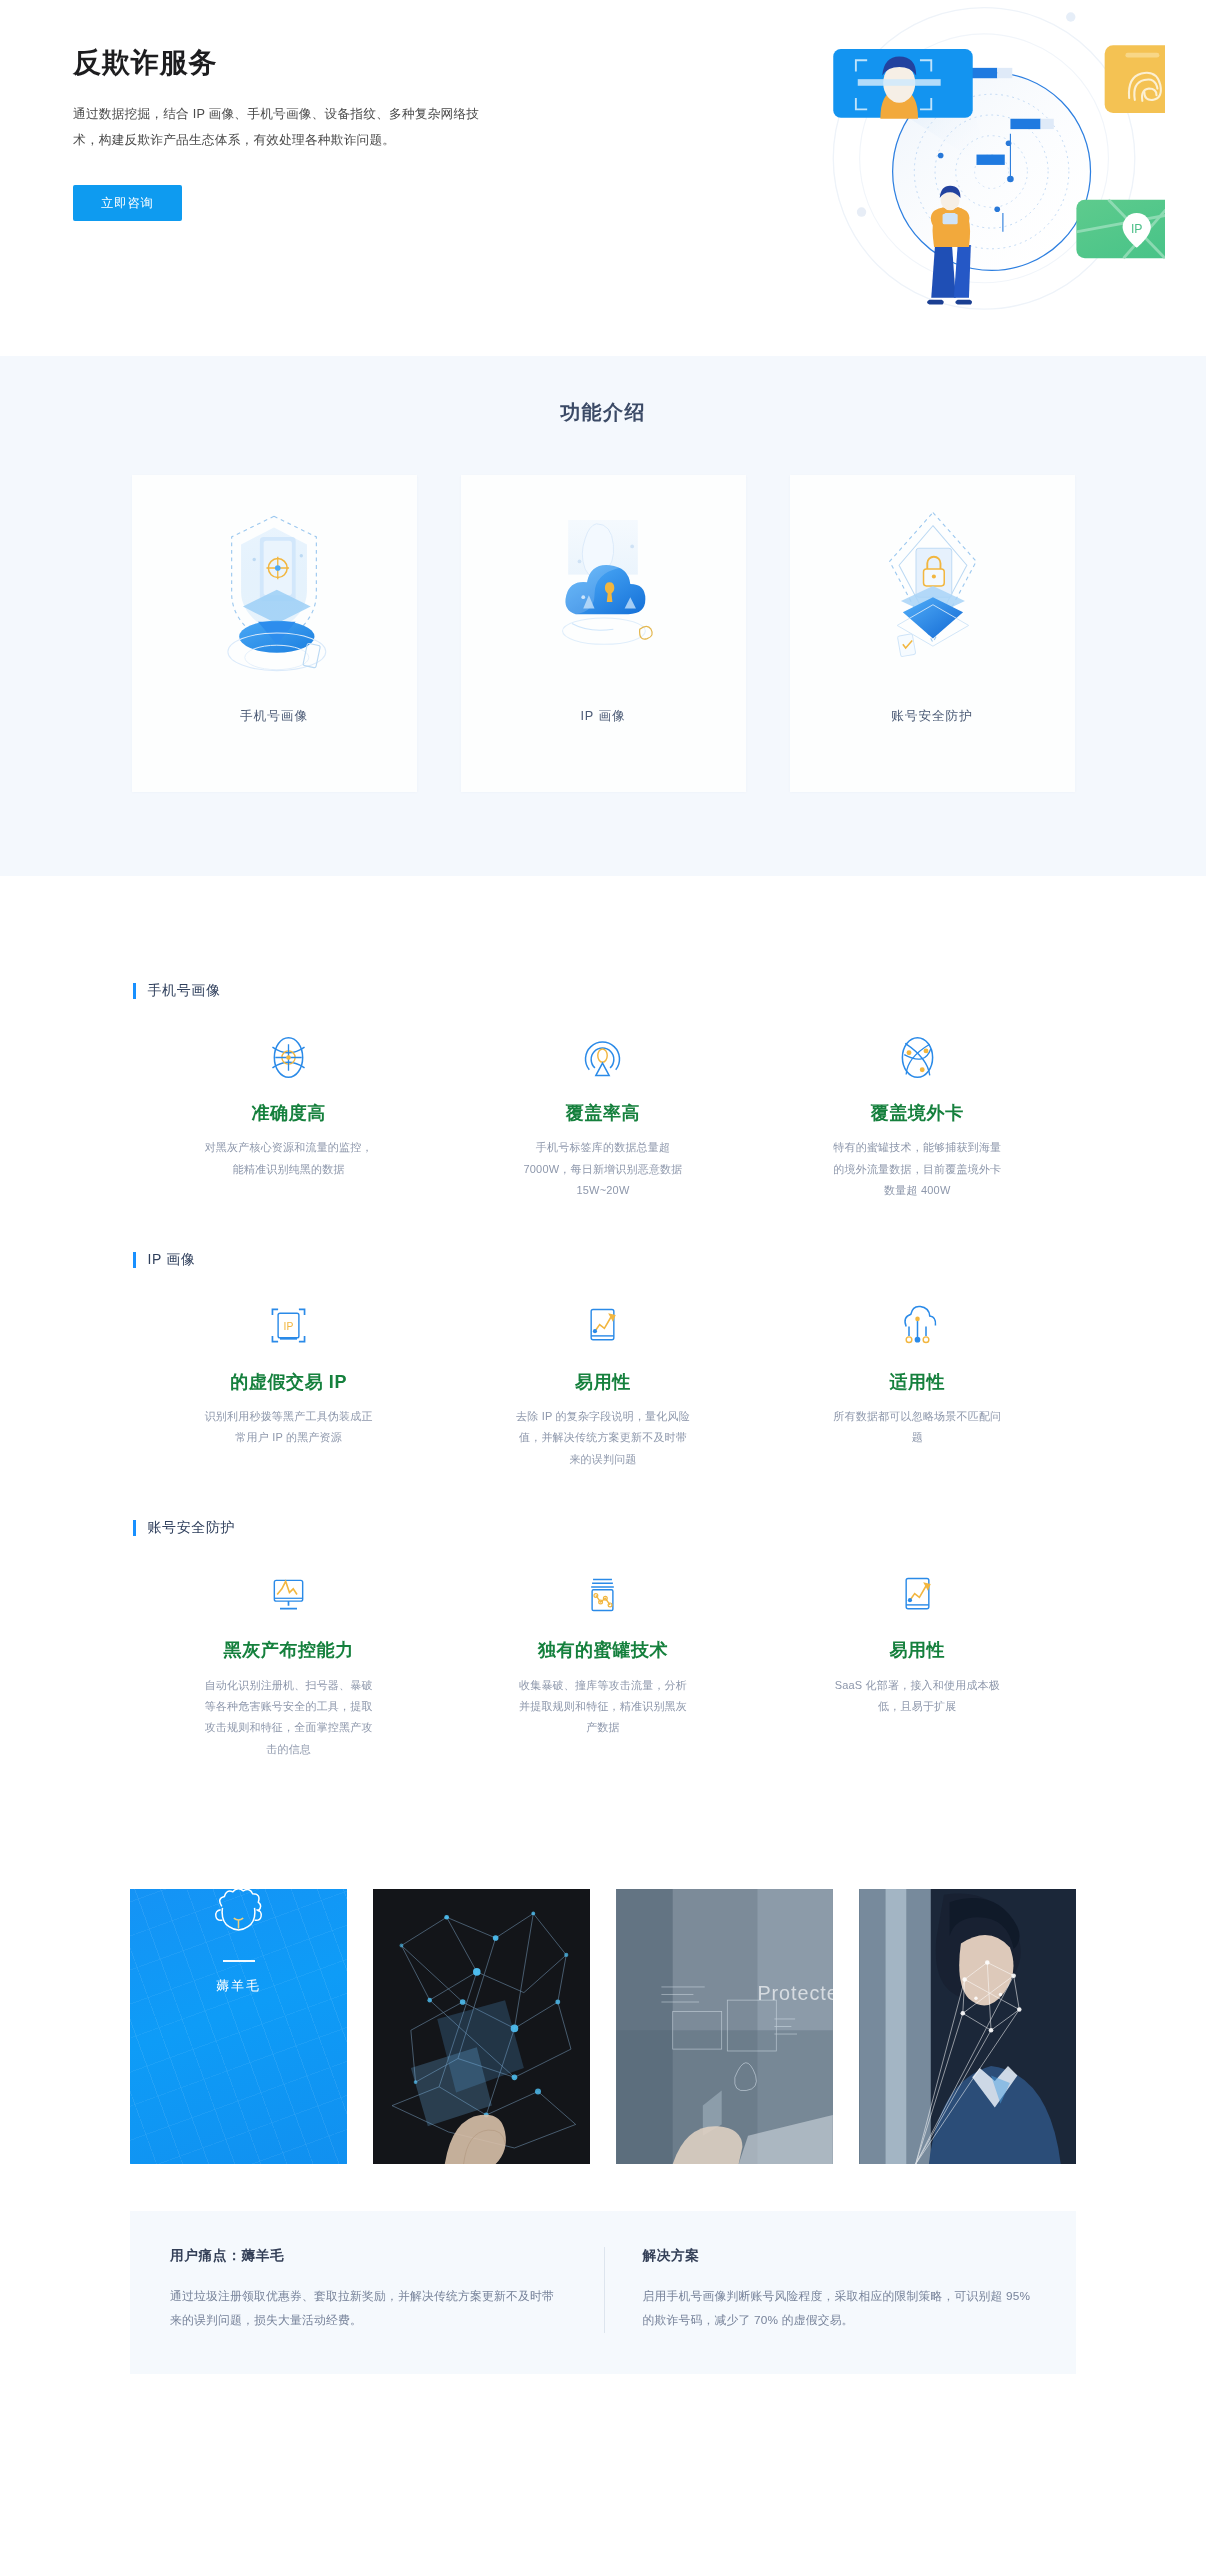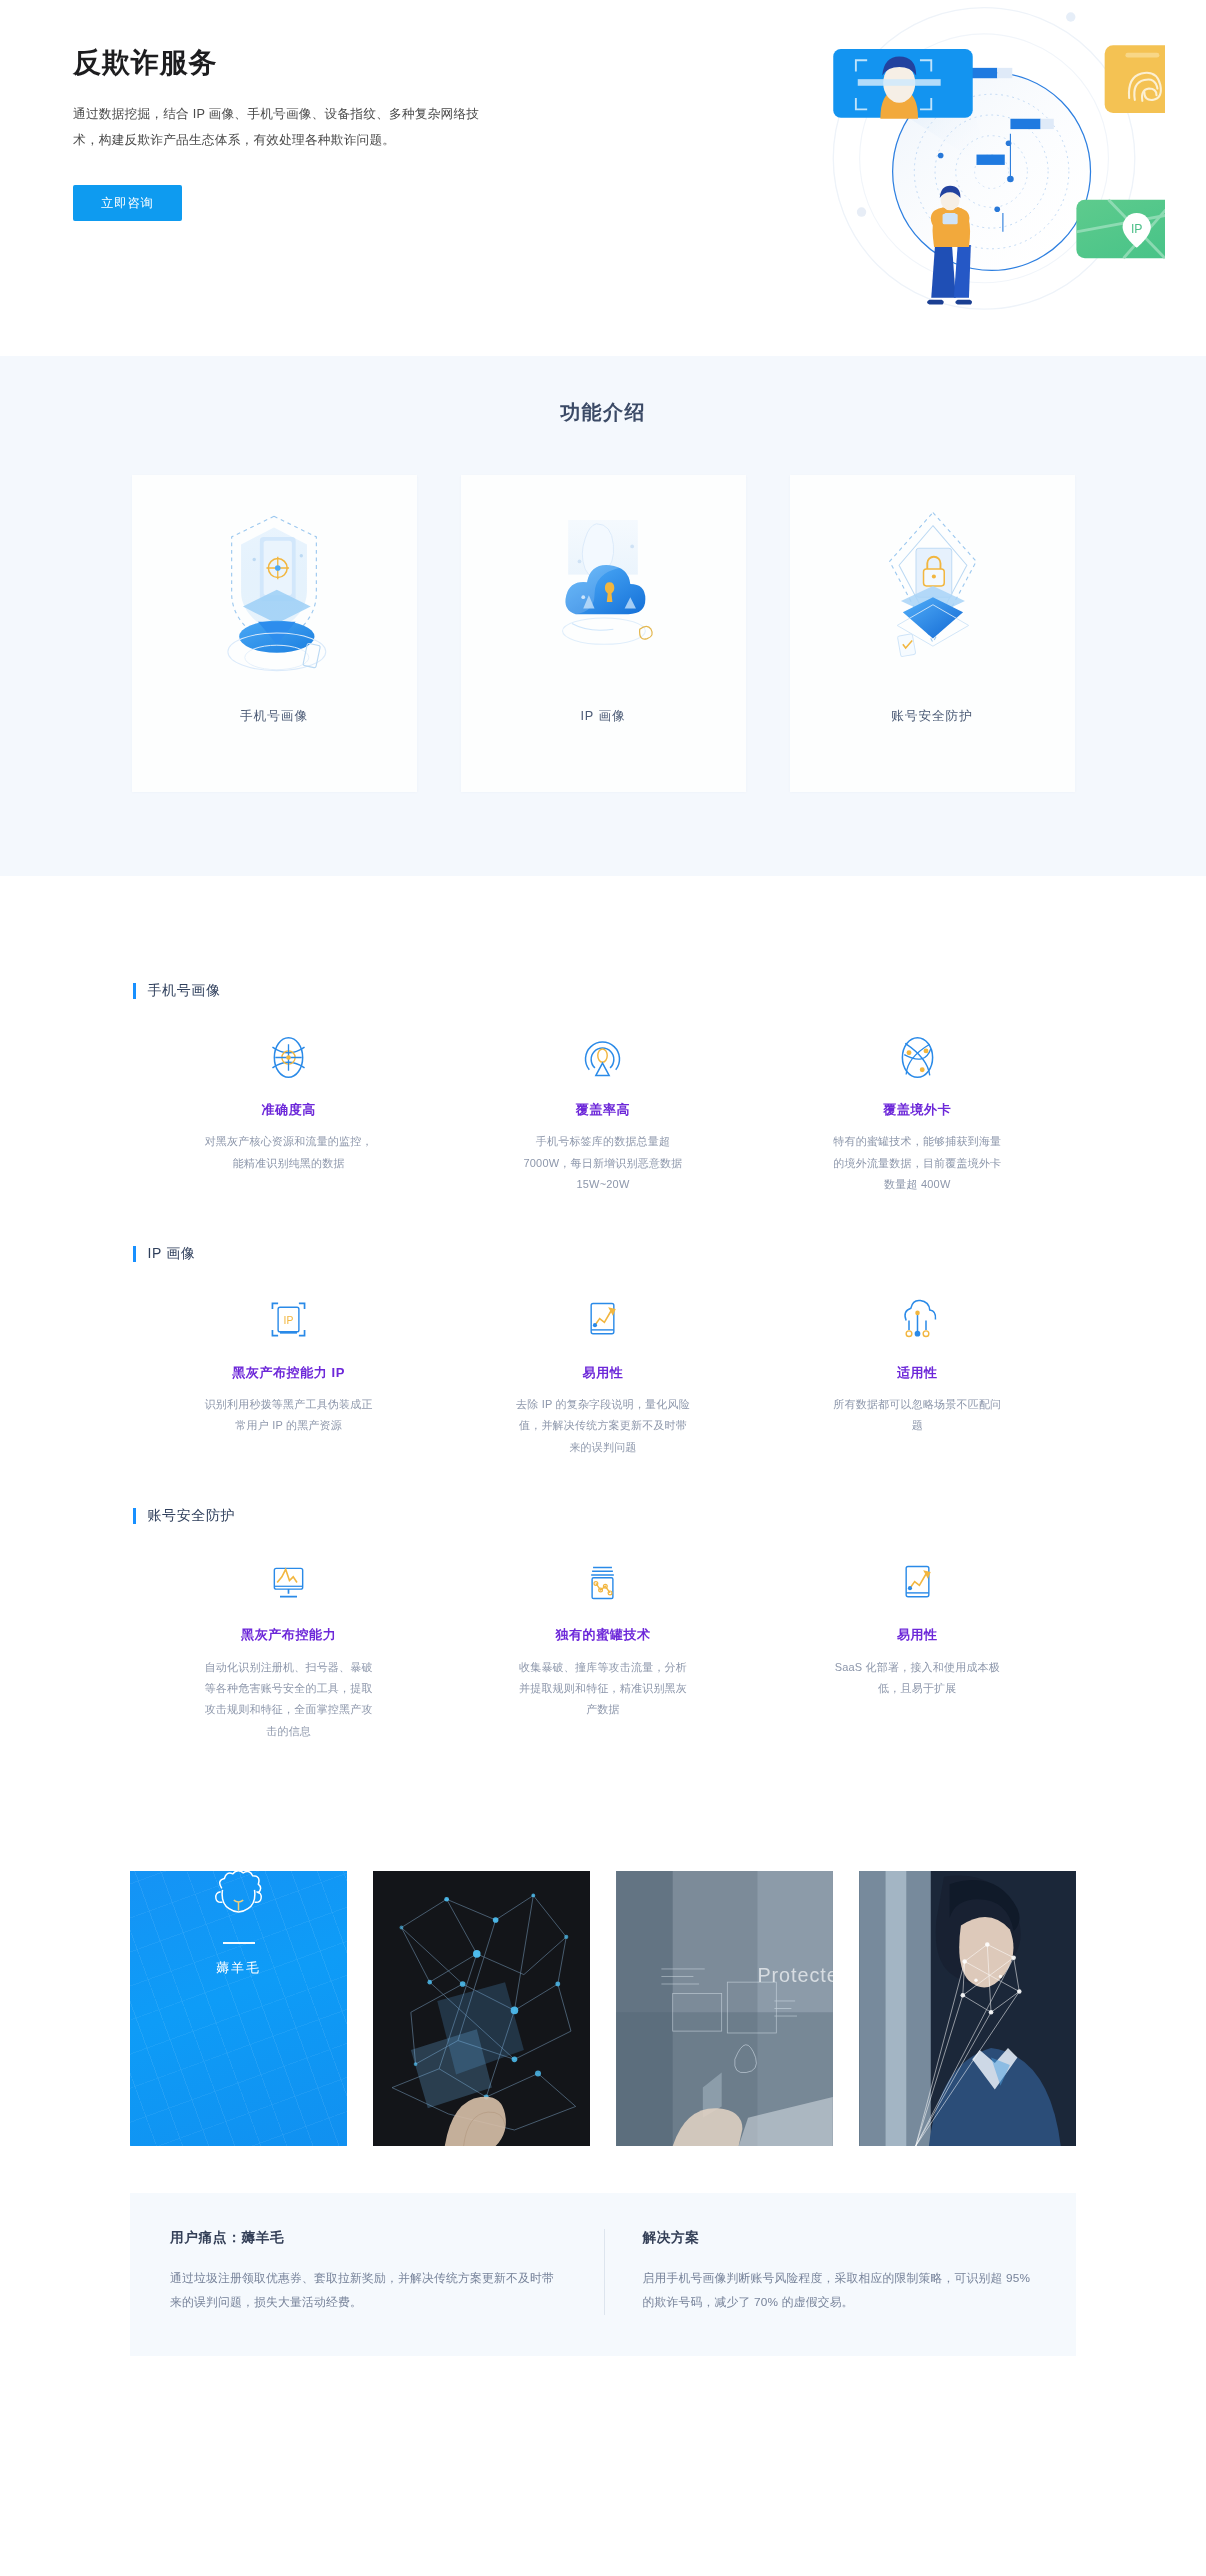--- a/index.html
+++ b/index.html
@@ -74,21 +74,21 @@
   .adv-bar { width:2.8px; height:16px; background:#1890ff; display:block; }
   .adv-group-title {
     font-size:14px; color:#2f3f5c; letter-spacing:0.6px; font-weight:500;
   }
   .adv-items { display:flex; margin-top:28px; }
   .adv-item {
     flex:1; display:flex; flex-direction:column; align-items:center; text-align:center;
   }
   .adv-icon { height:58px; display:flex; align-items:center; justify-content:center; }
   .adv-item-title {
-    margin-top:15px; font-size:13px; font-weight:bold; color:#6d28d9; letter-spacing:0.6px;
+    margin-top:15px; font-size:18px; font-weight:bold; color:#15803d; letter-spacing:0.6px;
   }
   .adv-item-desc {
     margin-top:12.3px; font-size:11px; line-height:1.95; color:#8d97ab;
     width:174px; letter-spacing:0.2px;
   }
 
   
   .scenarios { background:#fff; padding-top:66px; padding-bottom:62px; }
   .scene-imgs {
     width:946px; margin:0 auto; margin-top:53px;
@@ -404,21 +404,21 @@
         <div class="adv-items">
           <div class="adv-item">
             <div class="adv-icon">
               <svg width="51" height="51" viewBox="0 0 54 54" fill="none">
                 <path d="M16 10 h-6 v6 M38 10 h6 v6 M16 44 h-6 v-6 M38 44 h6 v-6" stroke="#2a8ae8" stroke-width="1.8"></path>
                 <rect x="16" y="14" width="22" height="26" rx="2" stroke="#2a8ae8" stroke-width="1.5"></rect>
                 <text x="27" y="32" font-size="11" font-family="Liberation Sans, sans-serif" fill="#f2b63f" text-anchor="middle">IP</text>
                 <path d="M18 41 h18" stroke="#2a8ae8" stroke-width="2"></path>
               </svg>
             </div>
-            <div class="adv-item-title">黑灰产布控能力 IP</div>
+            <div class="adv-item-title">的虚假交易 IP</div>
             <div class="adv-item-desc">识别利用秒拨等黑产工具伪装成正常用户 IP 的黑产资源</div>
           </div>
 
           <div class="adv-item">
             <div class="adv-icon">
               <svg width="51" height="51" viewBox="0 0 54 54" fill="none">
                 <rect x="15" y="10" width="24" height="32" rx="2" stroke="#2a8ae8" stroke-width="1.5"></rect>
                 <path d="M15 38 h24" stroke="#2a8ae8" stroke-width="1.5"></path>
                 <path d="M19 33 l5 -7 l5 4 l7 -12" stroke="#f2b63f" stroke-width="1.7"></path>
                 <path d="M33 14 l8 2 l-3 7z" fill="#f2b63f"></path>

